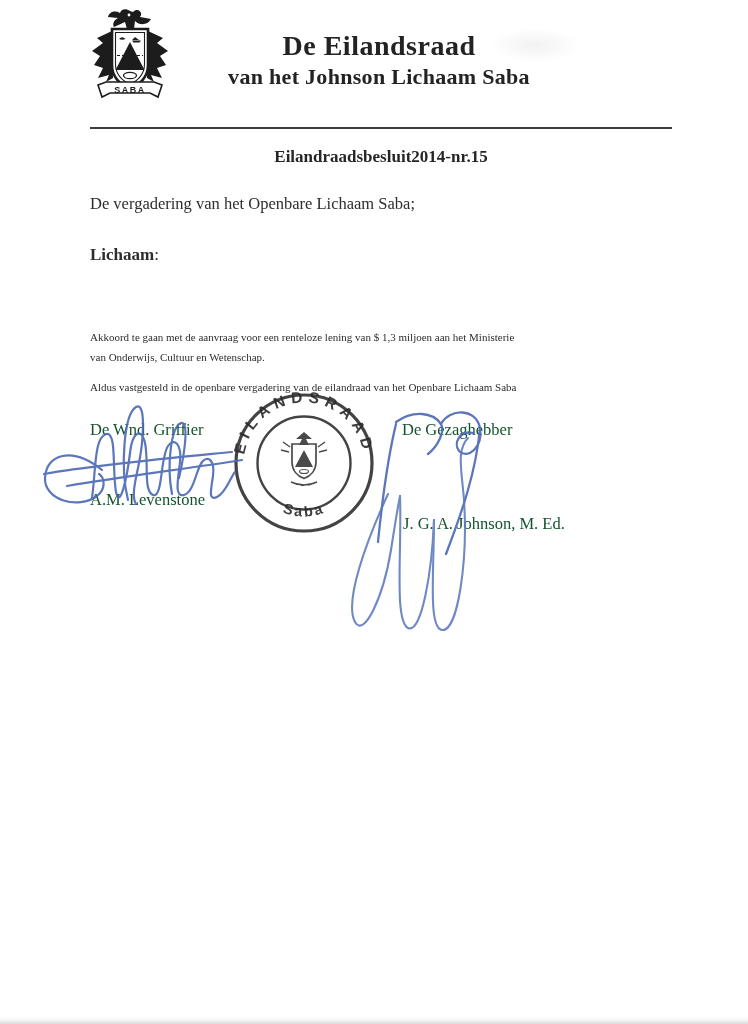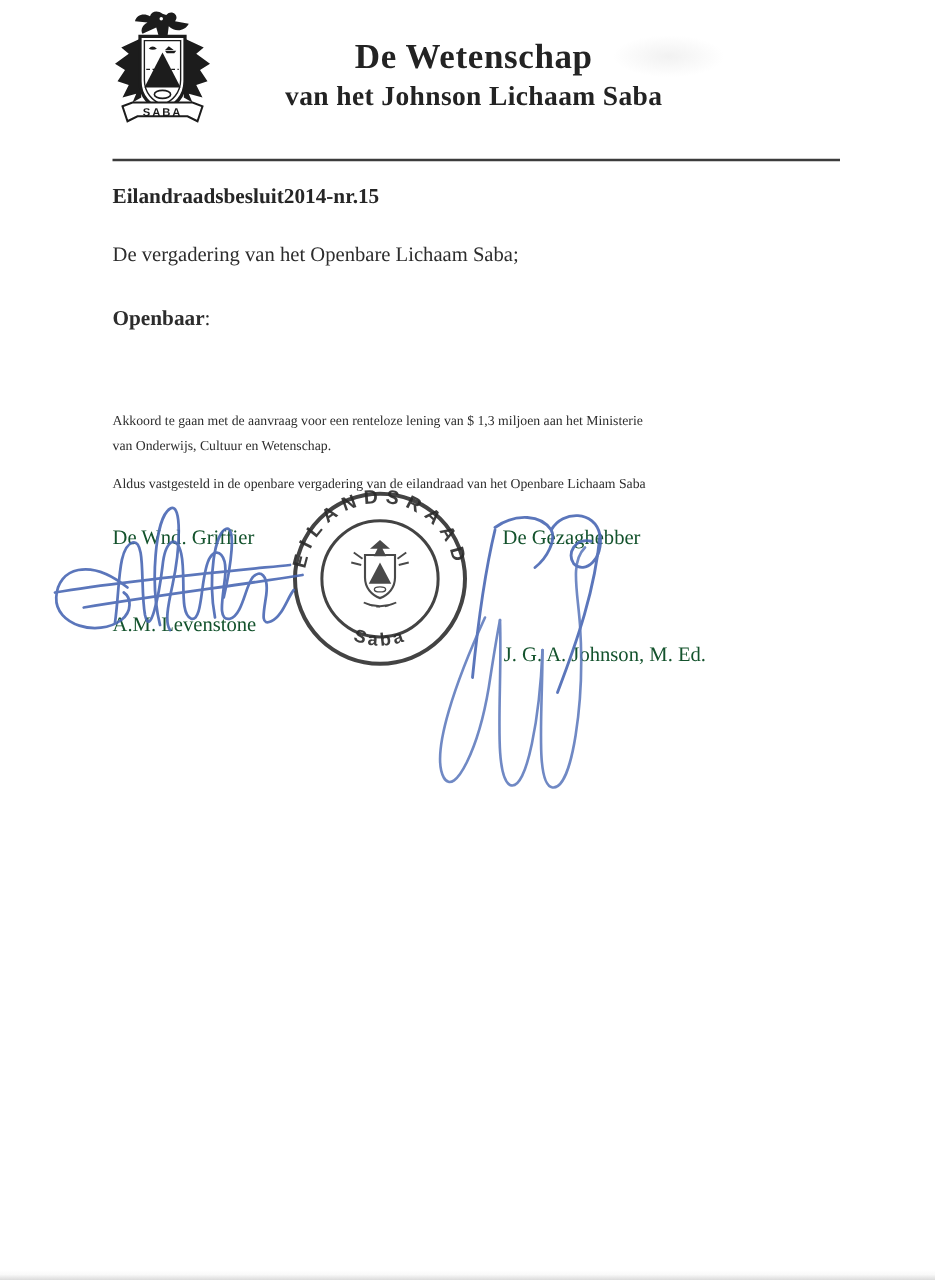--- a/index.html
+++ b/index.html
@@ -17,21 +17,21 @@
 
   
   .title-block { left: 10px; top: 30px; width: 738px; text-align: center; color: #232323; }
   .title-line1 { font-size: 28px; font-weight: bold; letter-spacing: 0.5px; line-height: 32px; }
   .title-line2 { font-size: 22px; font-weight: bold; letter-spacing: 0.3px; line-height: 26px; margin-top: 2px; }
 
   .rule { left: 90px; top: 127px; width: 582px; height: 2px; background: #3c3c3c; }
 
   .meta-row {
     left: 90px; top: 147px; width: 582px;
-    display: flex; justify-content: flex-start;
+    display: flex; justify-content: center;
     font-size: 17px; font-weight: bold; color: #262626;
   }
 
   
   .salutation { left: 90px; top: 194px; font-size: 16.5px; }
   .besluit    { left: 90px; top: 245px; font-size: 17px; }
   .besluit .lbl { font-weight: bold; }
   .para { left: 90px; width: 598px; font-size: 11px; line-height: 20px; margin-top: 40px; }
   .para1 { top: 287px; }
   .para2 { top: 337px; }
@@ -86,35 +86,35 @@
       <path d="M45 34 L59.5 62 H30.5 Z" fill="#1c1c1c"></path>
       <ellipse cx="45" cy="67.5" rx="6.5" ry="3.2" fill="none" stroke="#1c1c1c" stroke-width="1.3"></ellipse>
     </g>
     <g>
       <path d="M13 77 L21 74 H69 L77 77 L73 89 L65 85 H25 L17 89 Z" fill="#ffffff" stroke="#1c1c1c" stroke-width="1.6"></path>
       <text x="45" y="84.5" text-anchor="middle" class="crest-banner-text">SABA</text>
     </g>
   </svg>
 
   <div class="abs title-block">
-    <div class="title-line1">De Wetenschap</div>
+    <div class="title-line1">De Eilandsraad</div>
     <div class="title-line2">van het Johnson Lichaam Saba</div>
   </div>
   <div class="abs smudge-header"></div>
 
   <div class="abs rule"></div>
 
   <div class="abs meta-row">
     <span>Eilandraadsbesluit</span>
     <span>2014-nr.15</span>
   </div>
 
   <div class="abs salutation">De vergadering van het Openbare Lichaam Saba;</div>
 
-  <div class="abs besluit"><span class="lbl">Openbaar</span><span>:</span></div>
+  <div class="abs besluit"><span class="lbl">Lichaam</span><span>:</span></div>
 
   <div class="abs para para1">
     <div>Akkoord te gaan met de aanvraag voor een renteloze lening van $ 1,3 miljoen aan het Ministerie</div>
     <div>van Onderwijs, Cultuur en Wetenschap.</div>
   </div>
 
   <div class="abs para para2">
     <div>Aldus vastgesteld in de openbare vergadering van de eilandraad van het Openbare Lichaam Saba</div>
   </div>
 

